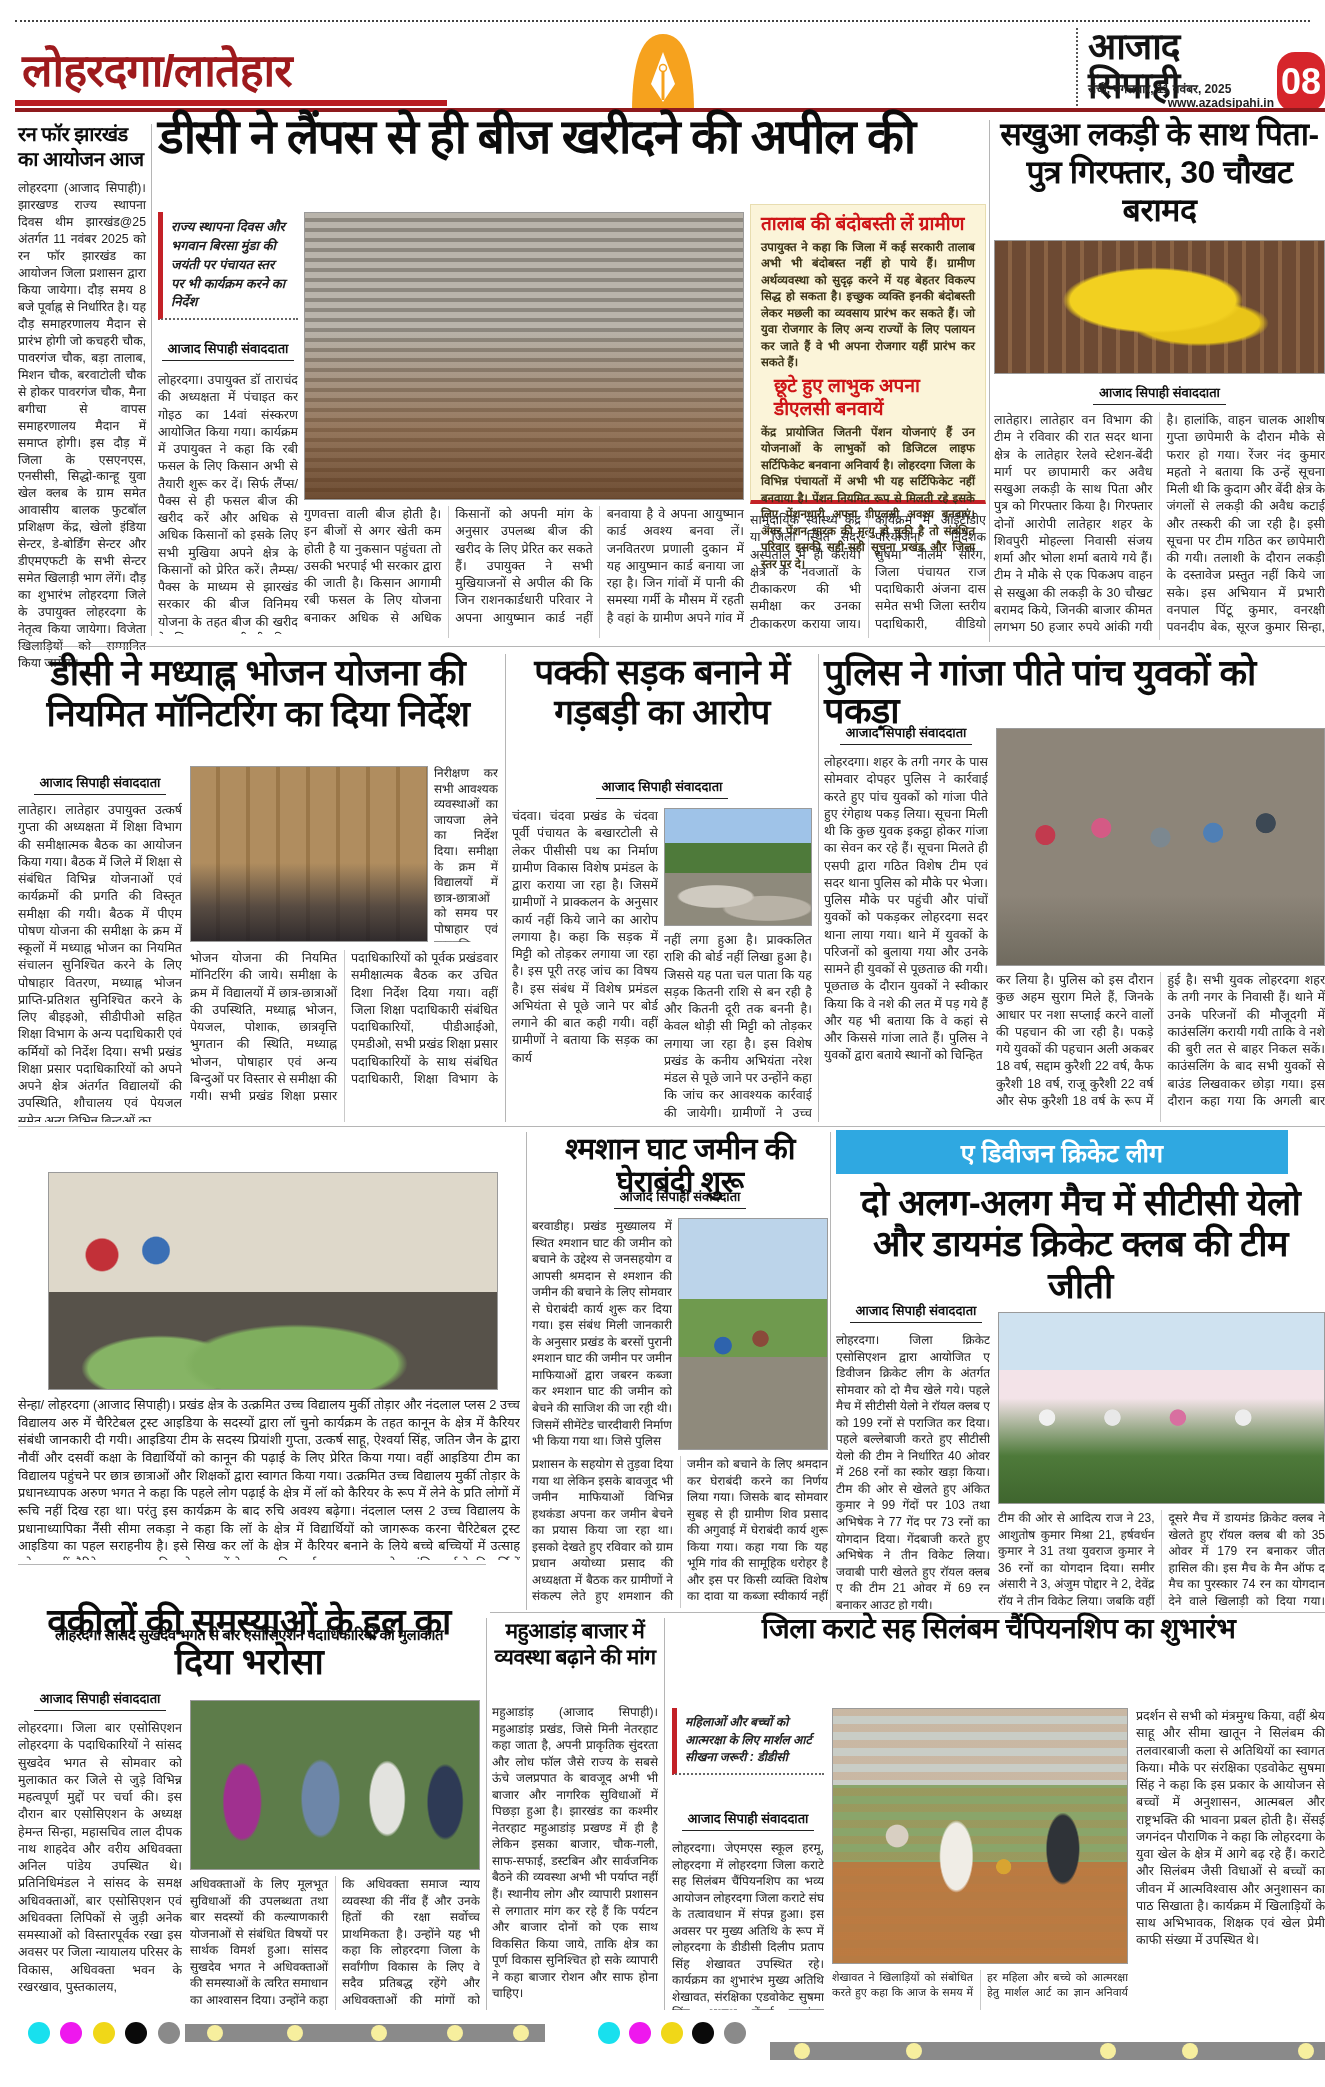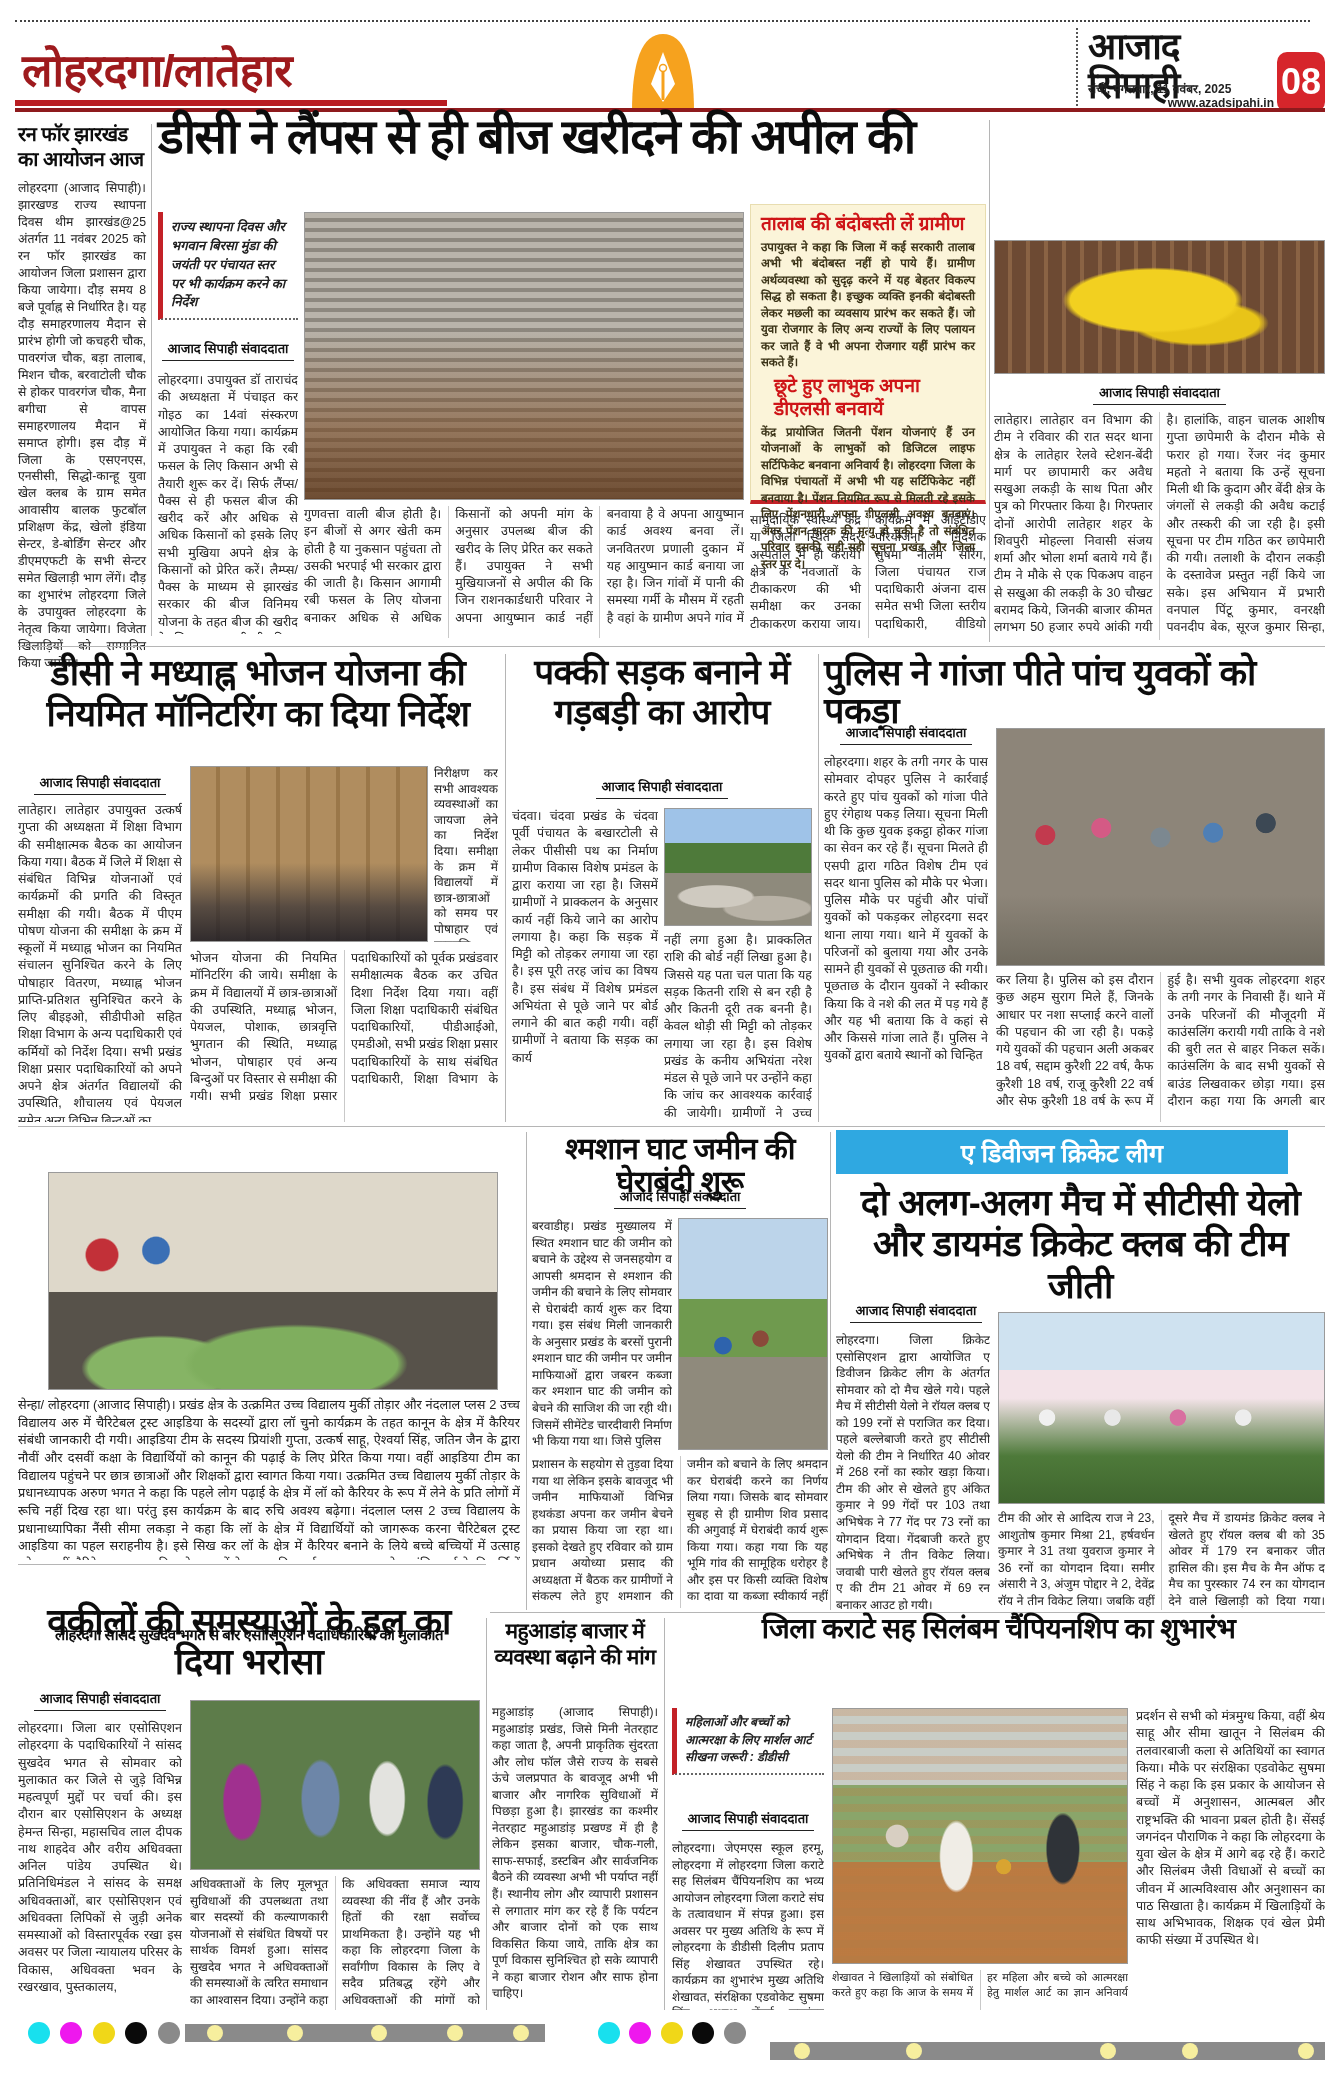--- a/index.html
+++ b/index.html
@@ -54,21 +54,21 @@
       <path d="M39 26 L51 58 L39 76 L27 58 Z" fill="#ffffff"></path>
       <line x1="39" y1="42" x2="39" y2="74" stroke="#F6A21E" stroke-width="3"></line>
       <circle cx="39" cy="42" r="3.5" fill="#ffffff" stroke="#F6A21E" stroke-width="1.5"></circle>
     </svg>
   </div>
 
   <div class="abs" style="left:1076px;top:28px;height:82px;border-left:2px dotted #555;"></div>
   <div class="abs" style="left:1088px;top:28px;width:186px;font-size:37px;font-weight:900;color:#141414;letter-spacing:-1px;line-height:1.05;">आजाद सिपाही</div>
   <div class="abs" style="left:1088px;top:80px;width:186px;font-size:12px;font-weight:800;color:#222;">रांची, मंगलवार, 11 नवंबर, 2025</div>
   <div class="abs" style="left:1088px;top:96px;width:186px;font-size:12px;font-weight:800;color:#222;text-align:right;">www.azadsipahi.in</div>
-  <div class="abs" style="left:1277px;top:52px;width:48px;height:60px;background:#d6252b;border-radius:10px;color:#fff;font-size:36px;font-weight:900;display:flex;align-items:center;justify-content:center;">08</div>
+  <div class="abs" style="left:1277px;top:52px;width:48px;height:60px;background:#d6252b;border-radius:18px;color:#fff;font-size:36px;font-weight:900;display:flex;align-items:center;justify-content:center;">08</div>
   <div class="abs" style="left:15px;top:108px;width:1310px;height:4px;background:#8e1a1d;"></div>
 
   <div class="abs" style="left:18px;top:122px;width:128px;">
     <div class="hl" style="font-size:20px;line-height:1.25;">रन फॉर झारखंड का आयोजन आज</div>
     <div class="bodytxt" style="margin-top:8px;font-size:12.3px;">लोहरदगा (आजाद सिपाही)। झारखण्ड राज्य स्थापना दिवस थीम झारखंड@25 अंतर्गत 11 नवंबर 2025 को रन फॉर झारखंड का आयोजन जिला प्रशासन द्वारा किया जायेगा। दौड़ समय 8 बजे पूर्वाह्न से निर्धारित है। यह दौड़ समाहरणालय मैदान से प्रारंभ होगी जो कचहरी चौक, पावरगंज चौक, बड़ा तालाब, मिशन चौक, बरवाटोली चौक से होकर पावरगंज चौक, मैना बगीचा से वापस समाहरणालय मैदान में समाप्त होगी। इस दौड़ में जिला के एसएनएस, एनसीसी, सिद्धो-कान्हू युवा खेल क्लब के ग्राम समेत आवासीय बालक फुटबॉल प्रशिक्षण केंद्र, खेलो इंडिया सेन्टर, डे-बोर्डिंग सेन्टर और डीएमएफटी के सभी सेन्टर समेत खिलाड़ी भाग लेंगें। दौड़ का शुभारंभ लोहरदगा जिले के उपायुक्त लोहरदगा के नेतृत्व किया जायेगा। विजेता खिलाड़ियों को सम्मानित किया जायेगा।</div>
   </div>
   <div class="abs vrule" style="left:151px;top:124px;height:512px;"></div>
 
   <div class="abs hl" style="left:158px;top:112px;width:828px;font-size:48px;line-height:1.05;letter-spacing:-1.5px;">डीसी ने लैंपस से ही बीज खरीदने की अपील की</div>
 
@@ -89,20 +89,21 @@
     <div class="ybox-t" style="font-size:11.6px;">उपायुक्त ने कहा कि जिला में कई सरकारी तालाब अभी भी बंदोबस्त नहीं हो पाये हैं। ग्रामीण अर्थव्यवस्था को सुदृढ़ करने में यह बेहतर विकल्प सिद्ध हो सकता है। इच्छुक व्यक्ति इनकी बंदोबस्ती लेकर मछली का व्यवसाय प्रारंभ कर सकते हैं। जो युवा रोजगार के लिए अन्य राज्यों के लिए पलायन कर जाते हैं वे भी अपना रोजगार यहीं प्रारंभ कर सकते हैं।</div>
     <div class="ybox-h" style="margin-top:5px;margin-left:13px;">छूटे हुए लाभुक अपना डीएलसी बनवायें</div>
     <div class="ybox-t" style="font-size:11.6px;">केंद्र प्रायोजित जितनी पेंशन योजनाएं हैं उन योजनाओं के लाभुकों को डिजिटल लाइफ सर्टिफिकेट बनवाना अनिवार्य है। लोहरदगा जिला के विभिन्न पंचायतों में अभी भी यह सर्टिफिकेट नहीं बनवाया है। पेंशन नियमित रूप से मिलती रहे इसके लिए पेंशनधारी अपना डीएलसी अवश्य बनवाएं। अगर पेंशन धारक की मृत्यु हो चुकी है तो संबंधित परिवार इसकी सही-सही सूचना प्रखंड और जिला स्तर पर दे।</div>
   </div>
 
   <div class="abs bodytxt cols3" style="left:304px;top:506px;width:440px;height:132px;overflow:hidden;">गुणवत्ता वाली बीज होती है। इन बीजों से अगर खेती कम होती है या नुकसान पहुंचता तो उसकी भरपाई भी सरकार द्वारा की जाती है। किसान आगामी रबी फसल के लिए योजना बनाकर अधिक से अधिक किसानों को अपनी मांग के अनुसार उपलब्ध बीज की खरीद के लिए प्रेरित कर सकते हैं। उपायुक्त ने सभी मुखियाजनों से अपील की कि जिन राशनकार्डधारी परिवार ने अपना आयुष्मान कार्ड नहीं बनवाया है वे अपना आयुष्मान कार्ड अवश्य बनवा लें। जनवितरण प्रणाली दुकान में यह आयुष्मान कार्ड बनाया जा रहा है। जिन गांवों में पानी की समस्या गर्मी के मौसम में रहती है वहां के ग्रामीण अपने गांव में मनरेगा अंतर्गत बोल्डर चेकडैम की योजना लें जिससे पानी का संचय लंबे तक किया जा सके और सिंचाई का कार्य किया जा सके। नियमित रूप से सभी मुखिया अपने एएनएम, सहिया, सेविका/ सहायिका के साथ महिलाओं व नवजात के स्वास्थ्य संबंधी विषयों पर बैठक करे और गर्भवती महिलाओं के नियमित प्रसव पूर्व जांच आदि पर चर्चा हो। पंचायत विवाह जैसी कुरीतियों को दूर करने के लिए हमेशा सामाजिक पहल हो। नशा जैसी आदत से युवाओं को दूर रखें। कोई भी हड़िया ना बेचें। ग्रामीण क्षेत्रों में रहनेवाले जो भी व्यक्ति बीमार पड़ें वे अपना ईलाज नजदीकी</div>
   <div class="abs bodytxt cols2" style="left:750px;top:512px;width:236px;height:126px;overflow:hidden;">सामुदायिक स्वास्थ्य केंद्र या जिला स्थित सदर अस्पताल में ही करायें। क्षेत्र के नवजातों के टीकाकरण की भी समीक्षा कर उनका टीकाकरण कराया जाय। कार्यक्रम में आईटीडीए परियोजना निदेशक सुषमा नीलम सोरेंग, जिला पंचायत राज पदाधिकारी अंजना दास समेत सभी जिला स्तरीय पदाधिकारी, वीडियो कांफ्रेंसिंग के माध्यम से सभी प्रखंड विकास पदाधिकारी, अंचल अधिकारी, सभी मुखिया आदि शामिल हुए।</div>
 
   <div class="abs vrule" style="left:989px;top:120px;height:522px;"></div>
 
+  <div class="abs hl center" style="left:994px;top:116px;width:331px;font-size:32px;line-height:1.18;">सखुआ लकड़ी के साथ पिता-पुत्र गिरफ्तार, 30 चौखट बरामद</div>
   <div class="abs photo" style="left:994px;top:240px;width:331px;height:134px;
        background:
          radial-gradient(ellipse 150px 55px at 48% 45%, #f2d020 0 55%, rgba(242,208,32,0) 60%),
          radial-gradient(ellipse 120px 40px at 62% 62%, #e8c418 0 50%, rgba(232,196,24,0) 58%),
          repeating-linear-gradient(90deg,#6d4a33 0 14px,#8a6344 14px 18px),
          linear-gradient(90deg,#3f5f8a 0 12%, #7a6f94 12% 88%, #41628d 88%);"></div>
   <div class="abs byline-wrap" style="left:994px;top:382px;width:331px;">
     <span class="byline">आजाद सिपाही संवाददाता</span>
   </div>
   <div class="abs bodytxt cols2" style="left:994px;top:412px;width:331px;height:228px;overflow:hidden;">लातेहार। लातेहार वन विभाग की टीम ने रविवार की रात सदर थाना क्षेत्र के लातेहार रेलवे स्टेशन-बेंदी मार्ग पर छापामारी कर अवैध सखुआ लकड़ी के साथ पिता और पुत्र को गिरफ्तार किया है। गिरफ्तार दोनों आरोपी लातेहार शहर के शिवपुरी मोहल्ला निवासी संजय शर्मा और भोला शर्मा बताये गये हैं। टीम ने मौके से एक पिकअप वाहन से सखुआ की लकड़ी के 30 चौखट बरामद किये, जिनकी बाजार कीमत लगभग 50 हजार रुपये आंकी गयी है। हालांकि, वाहन चालक आशीष गुप्ता छापेमारी के दौरान मौके से फरार हो गया। रेंजर नंद कुमार महतो ने बताया कि उन्हें सूचना मिली थी कि कुदाग और बेंदी क्षेत्र के जंगलों से लकड़ी की अवैध कटाई और तस्करी की जा रही है। इसी सूचना पर टीम गठित कर छापेमारी की गयी। तलाशी के दौरान लकड़ी के दस्तावेज प्रस्तुत नहीं किये जा सके। इस अभियान में प्रभारी वनपाल पिंटू कुमार, वनरक्षी पवनदीप बेक, सूरज कुमार सिन्हा, जय जयेंद्र कुमार और बिरंजन कुमार शामिल थे।</div>

